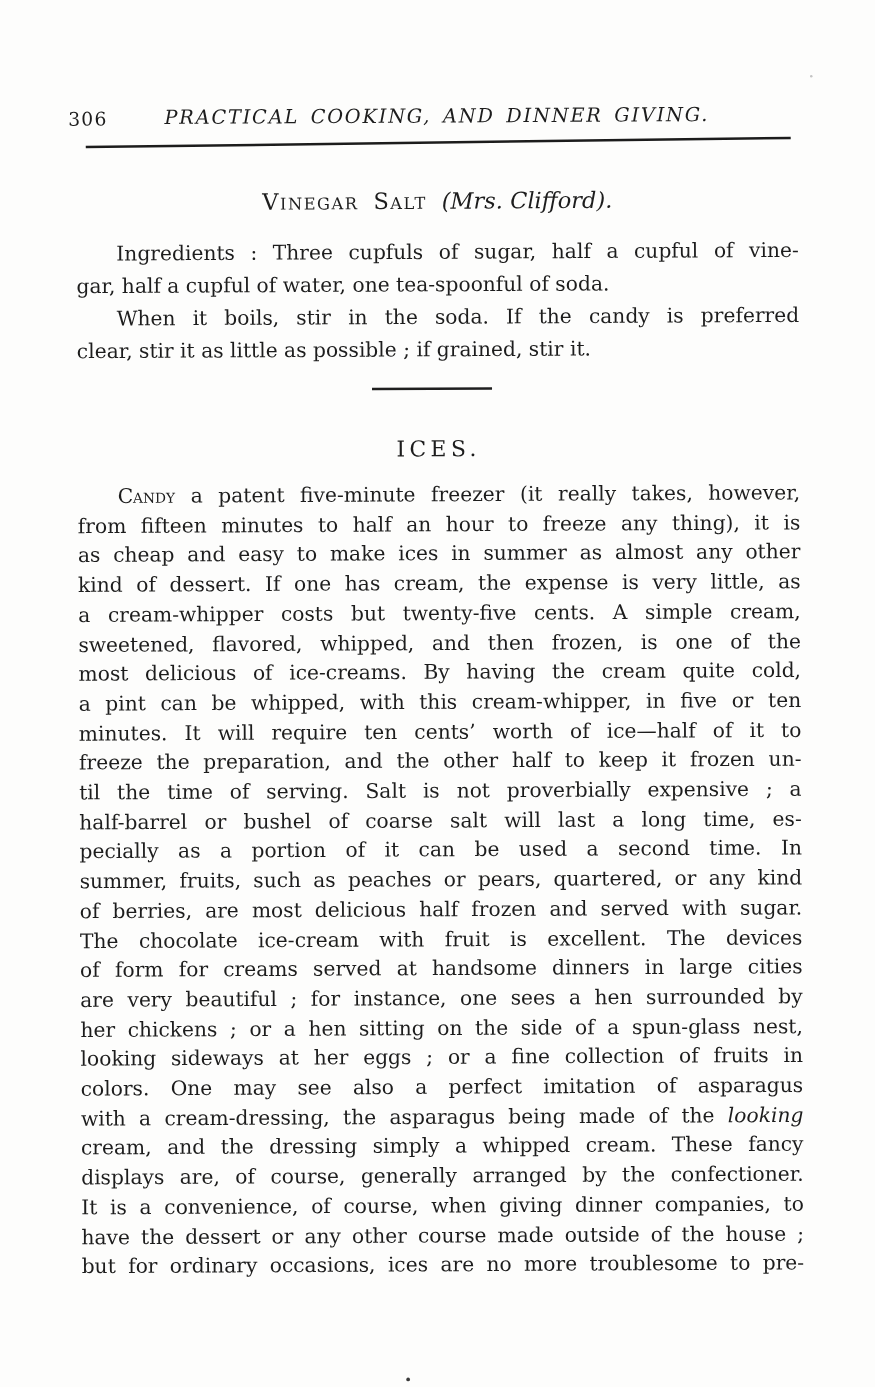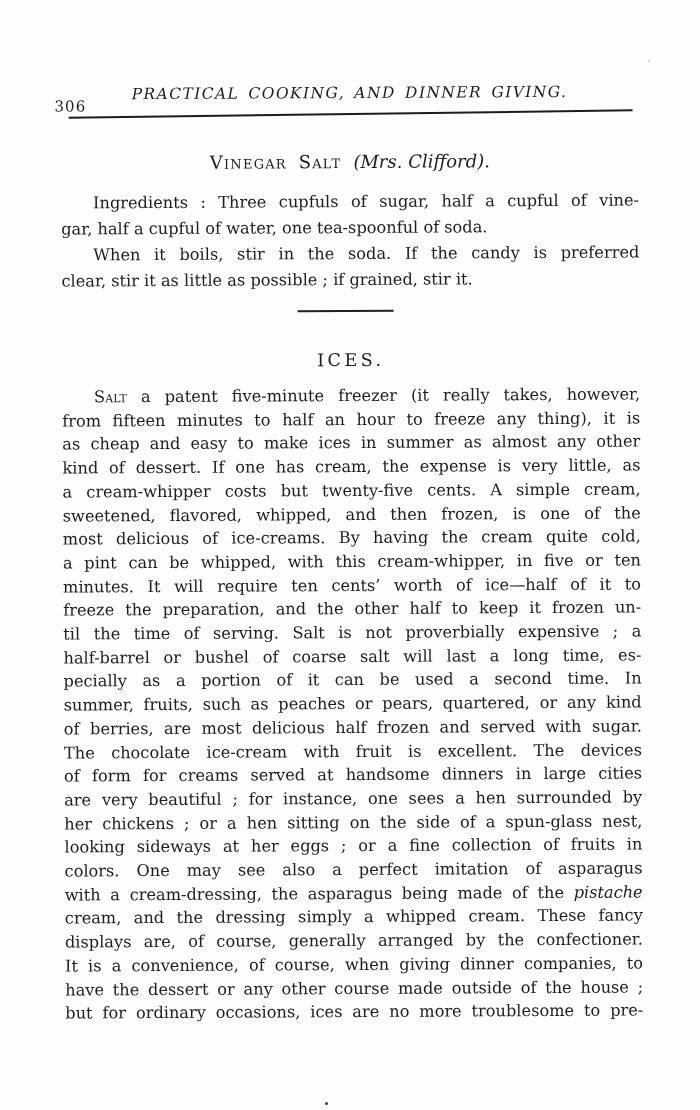--- a/index.html
+++ b/index.html
@@ -3,21 +3,21 @@
 <meta charset="utf-8">
 <style>
   html,body{margin:0;padding:0;background:#ffffff;}
   .page{
     position:relative;width:700px;height:1110px;background:#fefefee8;
     background:#fdfdfc;color:#1d1d1d;overflow:hidden;
     font-family:"DejaVu Serif", serif;
   }
   .content{position:absolute;left:60px;top:0;width:578px;transform:rotate(-0.3deg);transform-origin:50% 0;}
   .header-row{position:relative;margin-top:84px;height:20px;}
-  .page-num{position:absolute;left:-6px;top:12px;font-size:15px;letter-spacing:1px;}
+  .page-num{position:absolute;left:-6px;top:1px;font-size:15px;letter-spacing:1px;}
   .running-title{display:block;text-align:center;font-style:italic;font-size:15.5px;letter-spacing:1.4px;word-spacing:3px;white-space:nowrap;}
   .rule{margin-top:9px;margin-left:8px;width:564px;border-top:2.2px solid #1c1c1c;transform:rotate(-0.45deg);}
   .recipe-head{margin-top:36px;text-align:center;font-size:18px;white-space:nowrap;}
   .sc{font-variant:small-caps;}
   .recipe-head .sc{letter-spacing:1.2px;word-spacing:5px;}
   .recipe-head .attr{font-style:italic;text-align:right;}
   .it{font-style:italic;}
   .para{margin:0;}
   .line{text-align:justify;text-align-last:justify;font-size:16.2px;}
   .line.ind{text-indent:32px;}
@@ -58,42 +58,42 @@
           <div class="line end"><span>clear, stir it as little as possible ; if grained, stir it.</span></div>
         </div>
       </div>
 
     <div class="divider"></div>
 
     <div class="ices-head">ICES.</div>
 
     <div class="ices-body" id="ices-paragraphs">
         <div class="para">
-          <div class="line ind"><span class="sc">Salt</span><span> a patent five-minute freezer (it really takes, however,</span></div>
+          <div class="line ind"><span class="sc">Candy</span><span> a patent five-minute freezer (it really takes, however,</span></div>
           <div class="line"><span>from fifteen minutes to half an hour to freeze any thing), it is</span></div>
           <div class="line"><span>as cheap and easy to make ices in summer as almost any other</span></div>
           <div class="line"><span>kind of dessert. If one has cream, the expense is very little, as</span></div>
           <div class="line"><span>a cream-whipper costs but twenty-five cents. A simple cream,</span></div>
           <div class="line"><span>sweetened, flavored, whipped, and then frozen, is one of the</span></div>
           <div class="line"><span>most delicious of ice-creams. By having the cream quite cold,</span></div>
           <div class="line"><span>a pint can be whipped, with this cream-whipper, in five or ten</span></div>
           <div class="line"><span>minutes. It will require ten cents’ worth of ice—half of it to</span></div>
           <div class="line"><span>freeze the preparation, and the other half to keep it frozen un-</span></div>
           <div class="line"><span>til the time of serving. Salt is not proverbially expensive ; a</span></div>
           <div class="line"><span>half-barrel or bushel of coarse salt will last a long time, es-</span></div>
           <div class="line"><span>pecially as a portion of it can be used a second time. In</span></div>
           <div class="line"><span>summer, fruits, such as peaches or pears, quartered, or any kind</span></div>
           <div class="line"><span>of berries, are most delicious half frozen and served with sugar.</span></div>
           <div class="line"><span>The chocolate ice-cream with fruit is excellent. The devices</span></div>
           <div class="line"><span>of form for creams served at handsome dinners in large cities</span></div>
           <div class="line"><span>are very beautiful ; for instance, one sees a hen surrounded by</span></div>
           <div class="line"><span>her chickens ; or a hen sitting on the side of a spun-glass nest,</span></div>
           <div class="line"><span>looking sideways at her eggs ; or a fine collection of fruits in</span></div>
           <div class="line"><span>colors. One may see also a perfect imitation of asparagus</span></div>
-          <div class="line"><span>with a cream-dressing, the asparagus being made of the </span><span class="it">pistache</span></div>
+          <div class="line"><span>with a cream-dressing, the asparagus being made of the </span><span class="it">looking</span></div>
           <div class="line"><span>cream, and the dressing simply a whipped cream. These fancy</span></div>
           <div class="line"><span>displays are, of course, generally arranged by the confectioner.</span></div>
           <div class="line"><span>It is a convenience, of course, when giving dinner companies, to</span></div>
           <div class="line"><span>have the dessert or any other course made outside of the house ;</span></div>
           <div class="line"><span>but for ordinary occasions, ices are no more troublesome to pre-</span></div>
         </div>
       </div>
 
   </div>
   <div class="speck bottom"></div>

